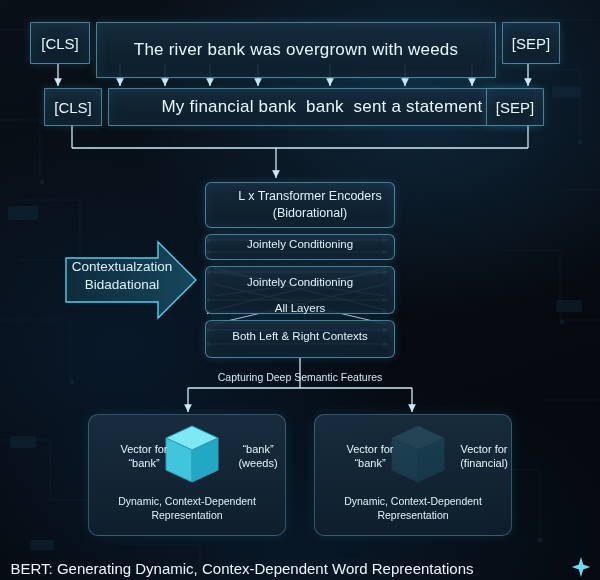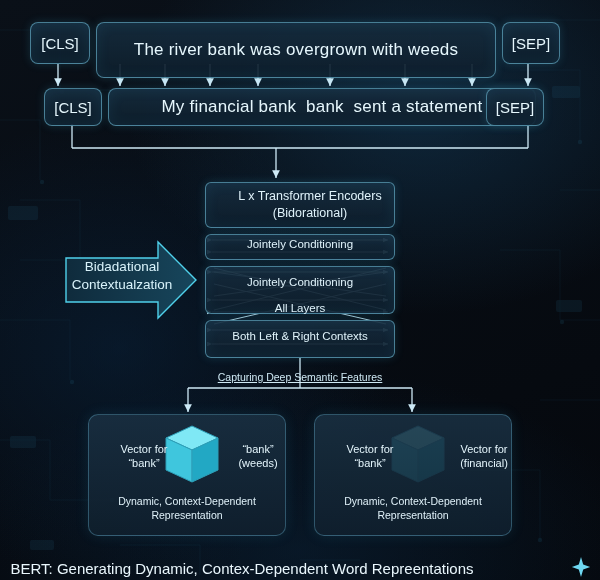--- a/index.html
+++ b/index.html
@@ -31,21 +31,21 @@
     position: absolute;
     inset: 0;
     width: 600px;
     height: 580px;
     pointer-events: none;
   }
 
   .node {
     position: absolute;
     box-sizing: border-box;
-    border-radius: 8px;
+    border-radius: 1px;
     border: 1px solid rgba(120,205,235,0.55);
     background: linear-gradient(180deg, rgba(22,44,62,0.92), rgba(14,30,44,0.92));
     box-shadow: 0 0 10px rgba(70,190,230,0.18), inset 0 0 14px rgba(60,170,215,0.10);
     display: flex;
     align-items: center;
     justify-content: center;
     color: #e6f7fd;
   }
 
   .tok-cls1, .tok-sep1, .tok-cls2, .tok-sep2 {
@@ -268,25 +268,25 @@
   <div class="node enc-box" style="left:205px; top:266px; width:190px; height:48px; flex-direction:column; justify-content:flex-start; padding-top:8px; gap:12px;">
     <span>Jointely Conditioning</span>
     <span>All Layers</span>
   </div>
 
   <div class="node enc-box" style="left:205px; top:320px; width:190px; height:38px; align-items:flex-end; padding-bottom:14px;">
     <span>Both Left &amp; Right Contexts</span>
   </div>
 
   <div class="arrow-label" style="left:62px; top:258px;">
+    <div>Contextualzation</div>
     <div>Bidadational</div>
-    <div>Contextualzation</div>
-  </div>
-
-  <div class="caption" style="left:150px; top:371px;text-decoration:underline;">
+  </div>
+
+  <div class="caption" style="left:150px; top:371px;">
     <span>Capturing Deep Semantic Features</span>
   </div>
 
   <div class="result-card" style="left:88px; top:414px; width:198px; height:122px;"></div>
 
   <svg class="svg-layer" viewBox="0 0 600 580" xmlns="http://www.w3.org/2000/svg">
     <g>
       <polygon points="166,438 192,426 218,438 192,450" fill="#7fe8f5" stroke="#2e9fb8" stroke-width="1"></polygon>
       <polygon points="166,438 192,450 192,482 166,470" fill="#3fc6dd" stroke="#2e9fb8" stroke-width="1"></polygon>
       <polygon points="218,438 192,450 192,482 218,470" fill="#22a8c4" stroke="#2e9fb8" stroke-width="1"></polygon>

